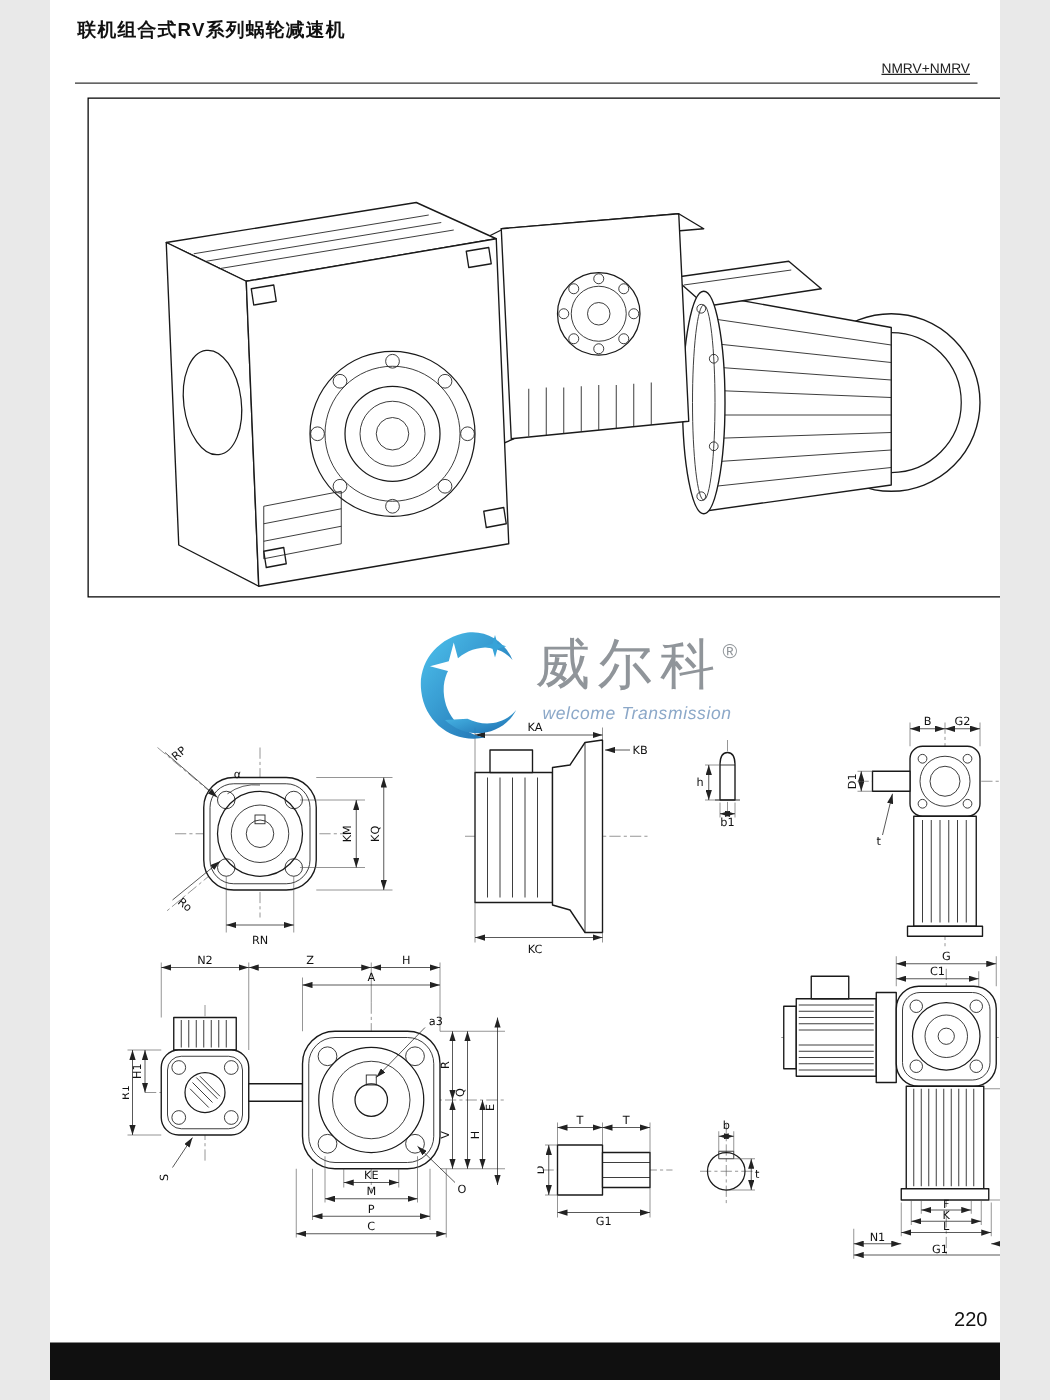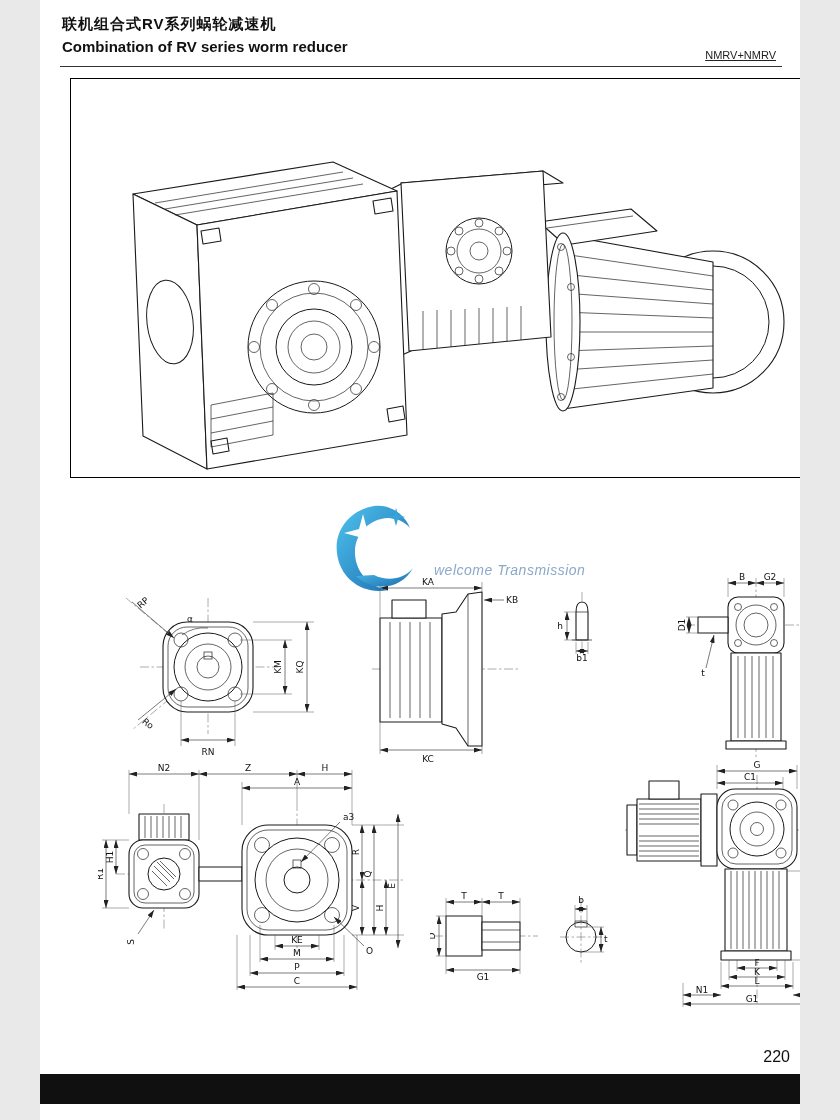--- a/index.html
+++ b/index.html
@@ -48,21 +48,20 @@
   <defs>
     <marker id="arr" markerWidth="8" markerHeight="5" refX="8" refY="2.5" orient="auto-start-reverse" markerUnits="userSpaceOnUse" viewBox="0 0 8 5">
       <path d="M0,0 L8,2.5 L0,5 Z" fill="#222"></path>
     </marker>
   </defs>
 </svg>
 
 <div class="page">
 
   <div class="title-zh">联机组合式RV系列蜗轮减速机</div>
-  <div class="title-en">Combination of RV series worm reducer</div>
   <div class="model-code">NMRV+NMRV</div>
   <div class="header-rule"></div>
 
   <div class="main-figure">
     <svg width="775" height="397" viewBox="0 0 775 397">
 
       <g>
         <circle cx="642" cy="243" r="71" class="oline"></circle>
         <circle cx="642" cy="243" r="56" class="oline2"></circle>
         <path class="oline" d="M492,156 L642,183 L642,309 L492,330 Z"></path>
@@ -160,20 +159,23 @@
         <linearGradient id="wmg" x1="0" y1="0" x2="1" y2="1">
           <stop offset="0" stop-color="#45c0ee"></stop>
             <stop offset="1" stop-color="#1062a8"></stop>
         </linearGradient>
       </defs>
       <path d="M44,6 C20,10 4,30 7,53 C10,79 33,95 58,90 C40,87 26,73 25,54 C24,34 39,19 58,18 C67,18 75,22 80,28 C74,13 59,4 44,6 Z" fill="url(#wmg)"></path>
       <path d="M26,76 C44,93 72,89 83,68 C74,79 58,82 44,75 Z" fill="url(#wmg)"></path>
       <path d="M33,14 L37,29 L52,33 L37,37 L33,52 L29,37 L14,33 L29,29 Z" fill="#ffffff"></path>
       <path d="M66,8 L68,15 L75,17 L68,19 L66,26 L64,19 L57,17 L64,15 Z" fill="#2d9fd6"></path>
     </svg>
+    <div class="wm-text">
+      <span class="brand-name">威尔科</span><span class="brand-reg">®</span>
+    </div>
     <div class="brand-sub">welcome Transmission</div>
   </div>
 
   <svg class="ddraw d-flange" width="232" height="192" viewBox="0 0 232 192">
     <g class="cl">
       <line x1="120" y1="26" x2="120" y2="162"></line>
         <line x1="52" y1="95" x2="190" y2="95"></line>
       <line x1="120" y1="95" x2="38" y2="26"></line>
         <line x1="120" y1="95" x2="44" y2="158"></line>
     </g>

